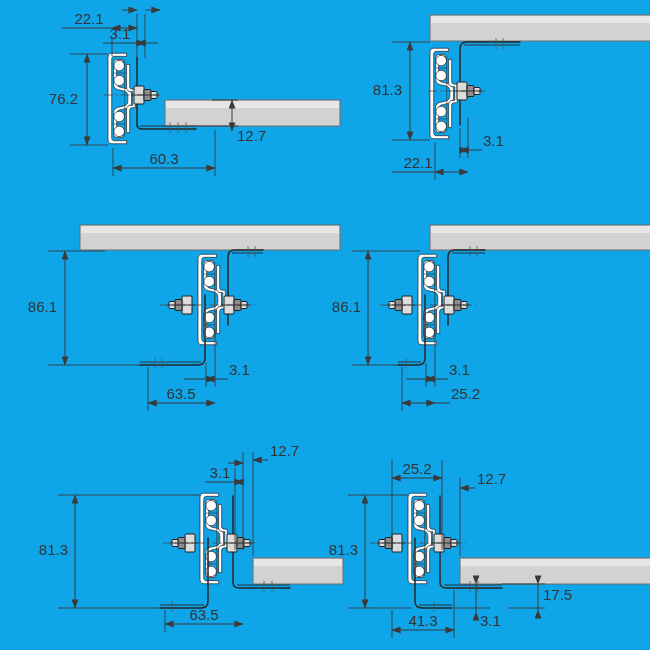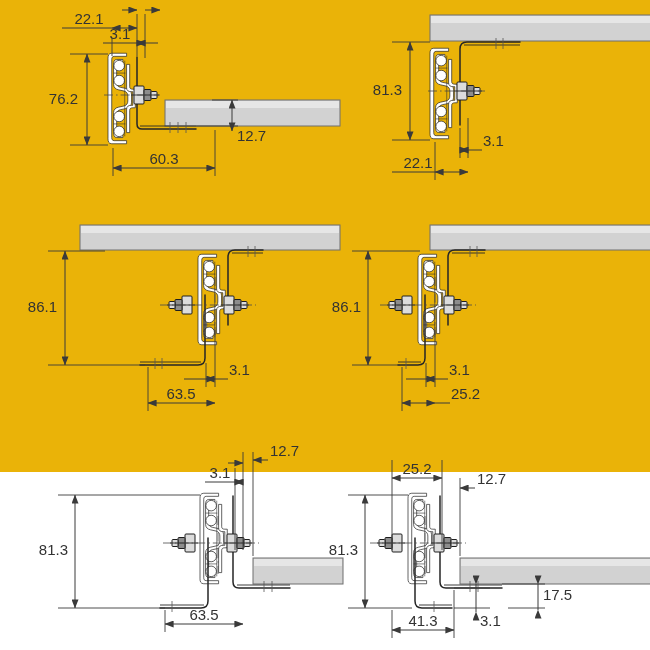--- a/index.html
+++ b/index.html
@@ -2,21 +2,21 @@
 <html><head>
 <meta charset="utf-8">
 <title>Drawer Slide Mounting Configurations</title>
 <style>
   html,body{margin:0;padding:0;background:#ffffff;}
   body{
     width:650px;height:650px;overflow:hidden;
     font-family:"Liberation Sans","DejaVu Sans",sans-serif;
     color:#2b2b2b;
   }
-  #sheet{position:relative;width:650px;height:472px;background:#eab308;}
+  #sheet{position:relative;width:650px;height:650px;background:#0ea5e9;}
   svg.panel{position:absolute;display:block;overflow:visible;}
   .dimtxt{
     font-family:"Liberation Sans","DejaVu Sans",sans-serif;
     font-size:15px;fill:#333333;
     dominant-baseline:middle;
   }
   .dimtxt.mid{text-anchor:middle;}
   .dimtxt.end{text-anchor:end;}
   .dimtxt.start{text-anchor:start;}
   .dimline{stroke:#3a3a3a;stroke-width:1;fill:none;}

